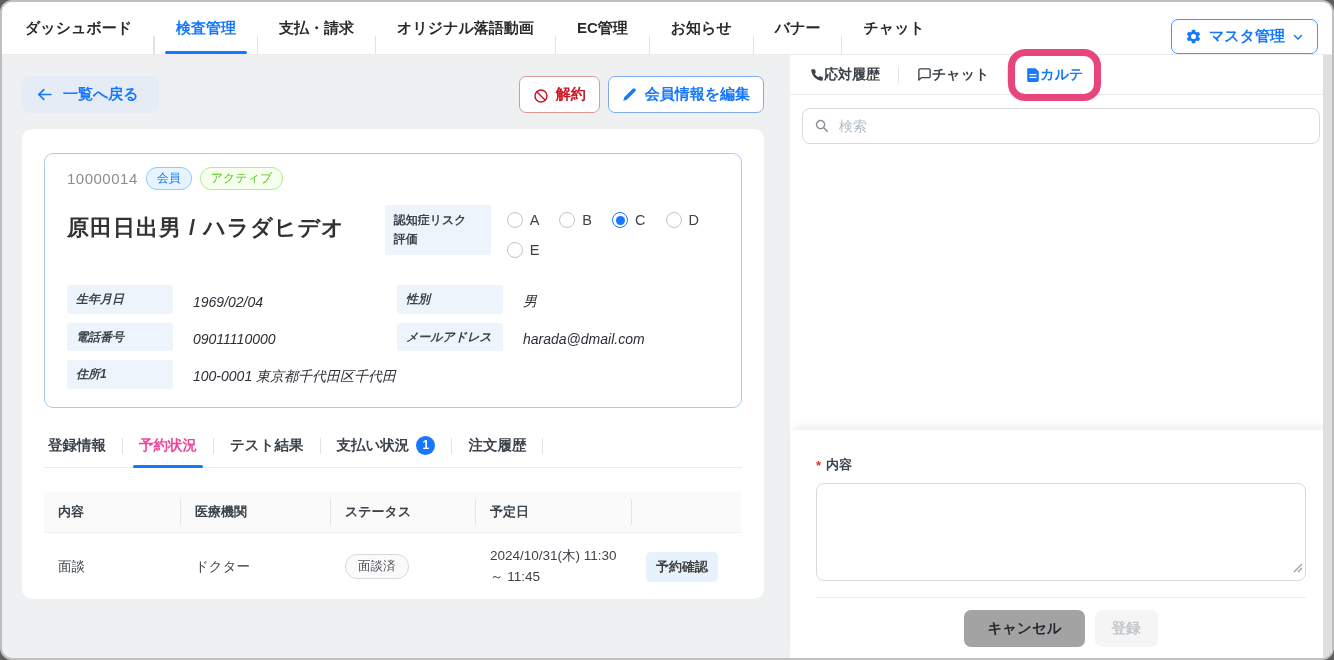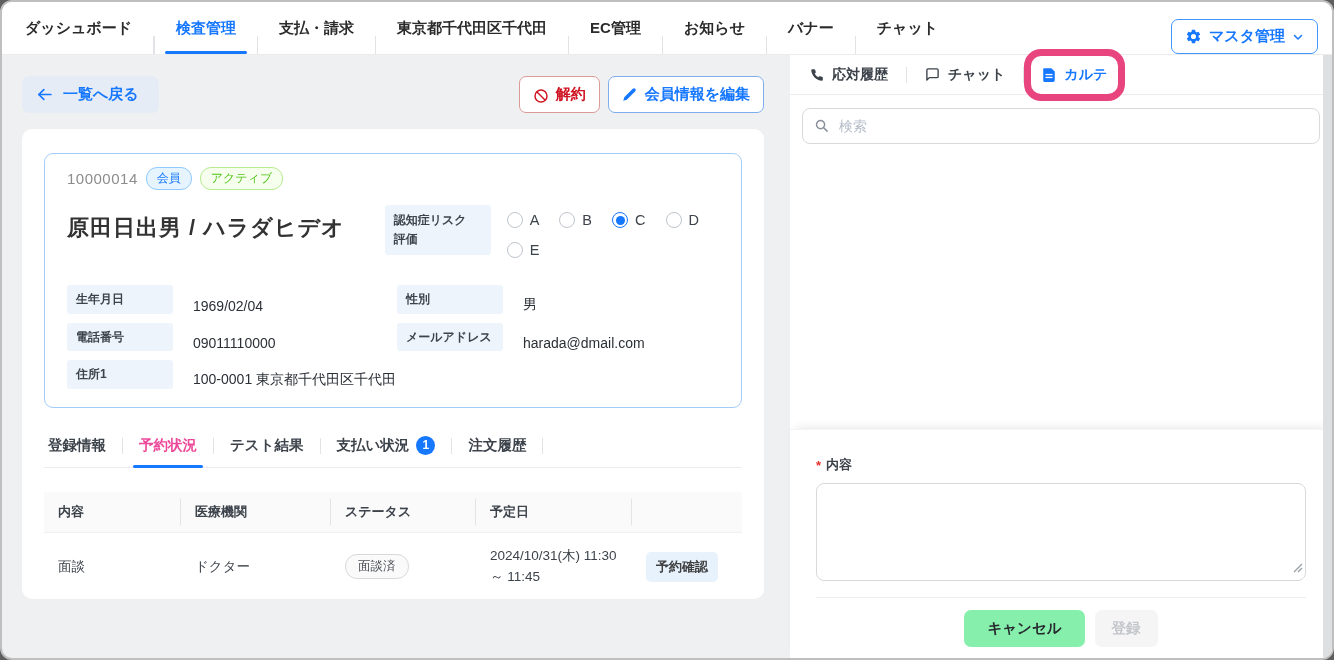--- a/index.html
+++ b/index.html
@@ -93,21 +93,21 @@
   .radio-opt.selected .radio-circle { border-color:#1677ff; }
   .radio-opt.selected .radio-circle::after {
     content:""; position:absolute; inset:2.5px; border-radius:50%; background:#1677ff;
   }
   .radio-label { font-size:14.5px; color:#3d434b; margin-left:7px; }
 
   .fields-grid {
     margin-top:22px; display:grid; grid-template-columns:330px 1fr;
     row-gap:9px; column-gap:0;
   }
-  .field { display:flex; align-items:flex-end; }
+  .field { display:flex; align-items:center;font-style:italic; }
   .field .label-box { padding:5px 9px; }
   .field-value { font-size:14px; color:#2b2f36; margin-left:20px; padding-top:5px; white-space:nowrap; }
 
   
   .subtabs {
     margin-top:28px; display:flex; align-items:flex-end;
     border-bottom:1px solid #ececec; padding:0 4px;
   }
   .subtab {
     display:flex; align-items:center; font-size:14.5px; font-weight:700;
@@ -147,21 +147,21 @@
     display:inline-block; background:#e7f2fd; color:#404040; font-size:13px; font-weight:700;
     border-radius:5px; padding:6px 10px; cursor:pointer; border:none;
   }
 
   
   .side-tabs {
     display:flex; align-items:center; height:40px; padding:0 18px;
     border-bottom:1px solid #ececec; flex-shrink:0;
   }
   .side-tab {
-    display:flex; align-items:center; gap:8px; font-size:14px; font-weight:700;
+    display:flex; align-items:center; gap:0; font-size:14px; font-weight:700;
     color:#3d434b; cursor:pointer; position:relative; padding:4px 2px; white-space:nowrap;
   }
   .side-tab.active { color:#1677ff; }
   .side-tab-sep { width:1px; height:16px; background:#e1e3e6; margin:0 16px; }
   .highlight-ring {
     position:absolute; top:-13px; bottom:-13px; left:-16px; right:-16px;
     border:7px solid #e8457e; border-radius:17px; pointer-events:none;
   }
   .search-wrap { padding:13px 12px 0; flex-shrink:0; position:relative; }
   .search-input {
@@ -186,21 +186,21 @@
     resize:none; padding:10px 12px; font-size:14px; font-family:inherit; outline:none;
     display:block;
   }
   .resize-grip { position:absolute; right:3px; bottom:4px; cursor:nwse-resize; }
 
   .form-footer {
     margin-top:16px; border-top:1px solid #ececec; padding:12px 0 13px;
     display:flex; justify-content:center; gap:10px; flex-shrink:0;
   }
   .cancel-btn {
-    background:#86efac; border:none; border-radius:7px; padding:9px 23px;
+    background:#a3a3a3; border:none; border-radius:7px; padding:9px 23px;
     font-size:14.5px; font-weight:700; color:#26292e; cursor:pointer; font-family:inherit;
   }
   .submit-btn {
     background:#f5f5f5; border:none; border-radius:7px; padding:9px 17px;
     font-size:14.5px; font-weight:700; color:#c3c6cb; cursor:not-allowed; font-family:inherit;
   }
 
   .scrollbar-track {
     position:absolute; top:53px; right:0; bottom:0; width:9px; background:#dedfe1;
   }
@@ -212,21 +212,21 @@
 <div class="screen">
 
   <header class="topnav">
     <div class="nav-item">ダッシュボード</div>
     <div class="nav-sep"></div>
     <div class="nav-sep"></div>
     <div class="nav-item active">検査管理</div>
     <div class="nav-sep"></div>
     <div class="nav-item">支払・請求</div>
     <div class="nav-sep"></div>
-    <div class="nav-item">東京都千代田区千代田</div>
+    <div class="nav-item">オリジナル落語動画</div>
     <div class="nav-sep"></div>
     <div class="nav-item">EC管理</div>
     <div class="nav-sep"></div>
     <div class="nav-item">お知らせ</div>
     <div class="nav-sep"></div>
     <div class="nav-item">バナー</div>
     <div class="nav-sep"></div>
     <div class="nav-item">チャット</div>
     <button class="master-btn">
       <span class="icon">

